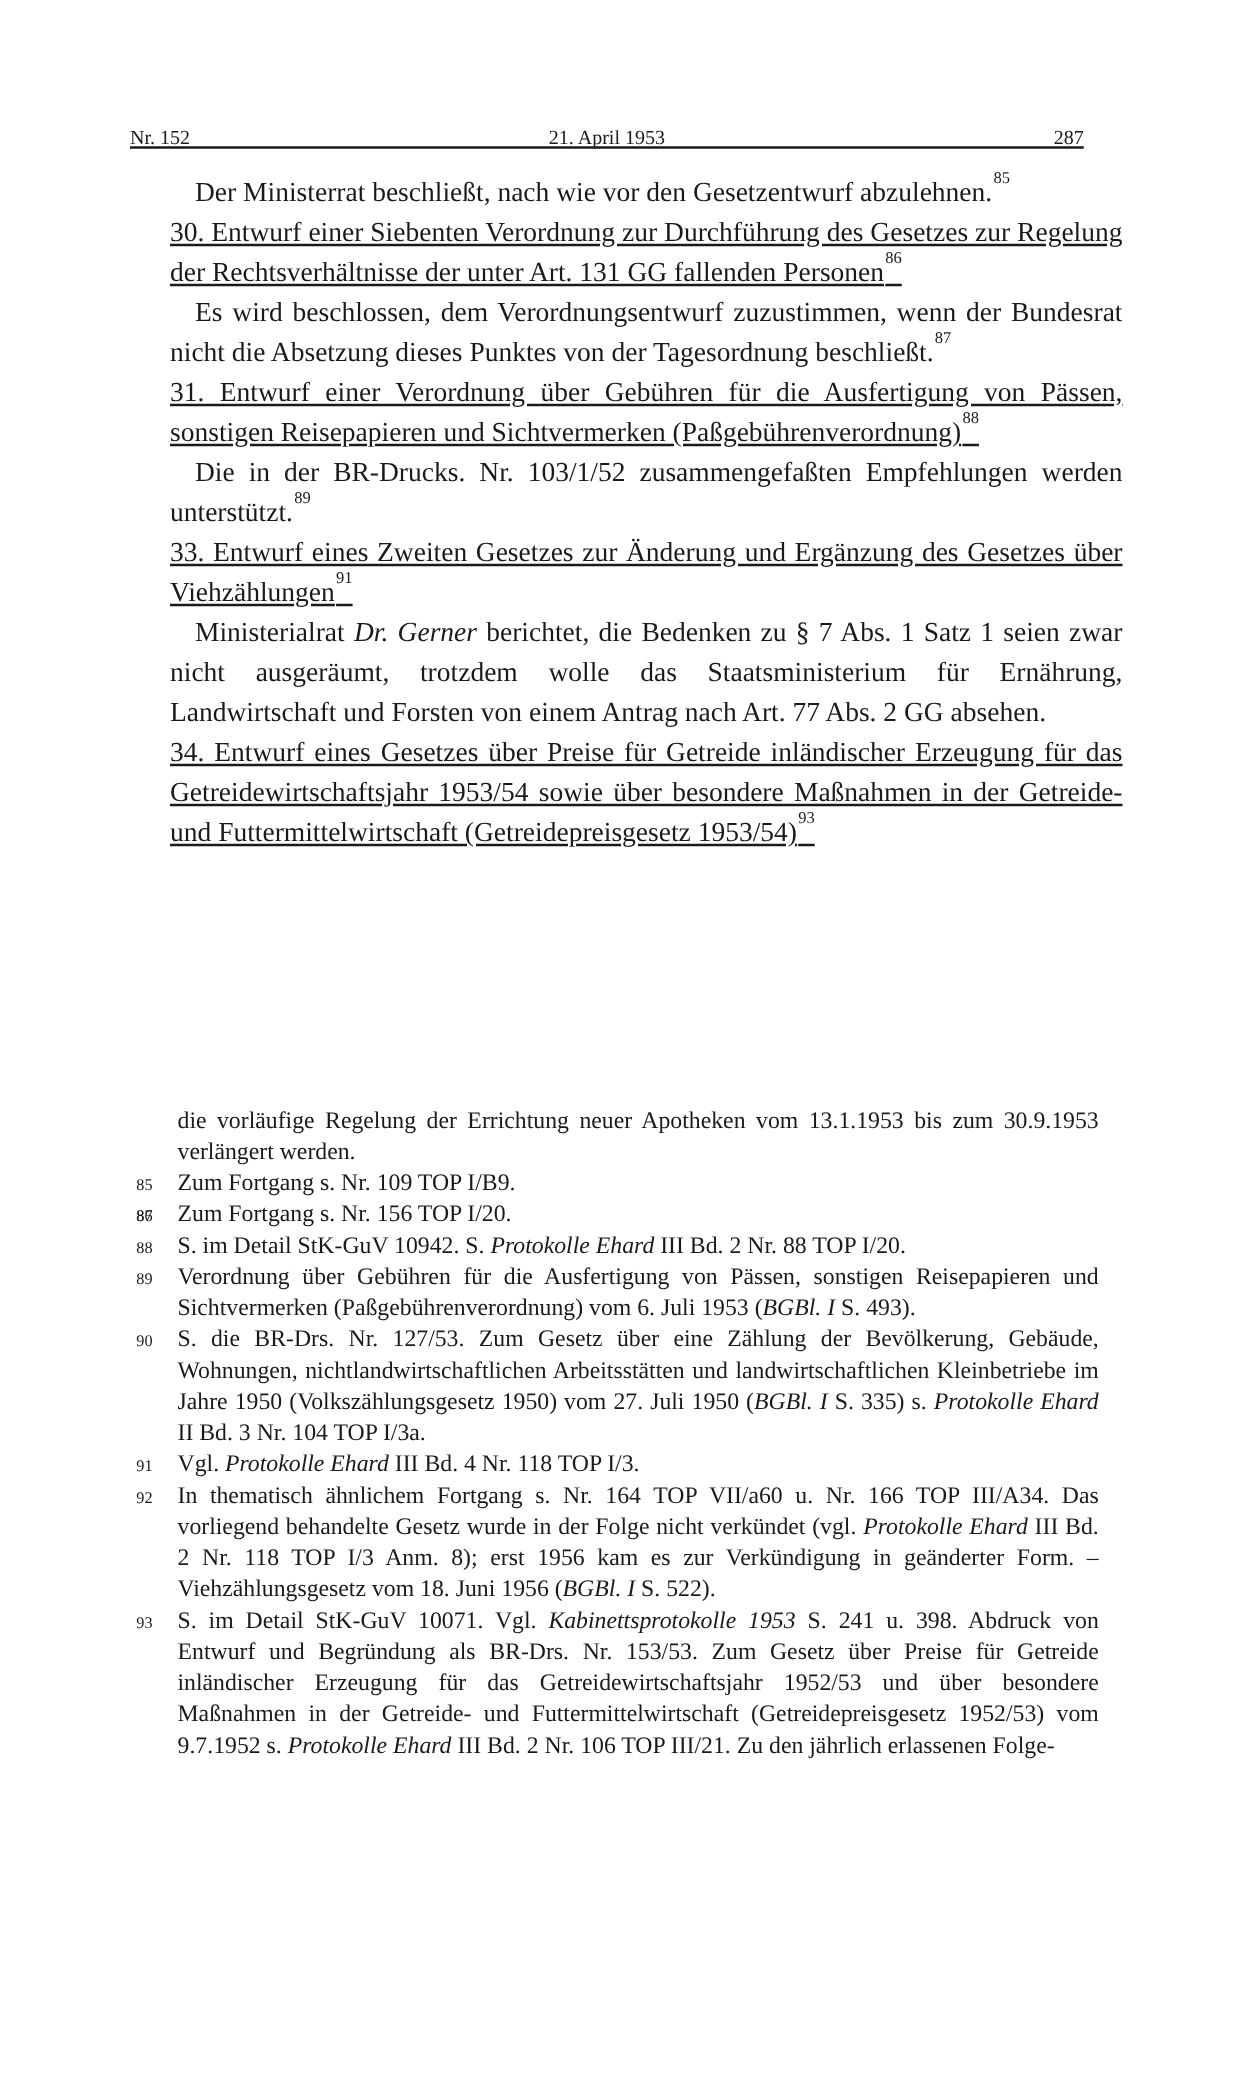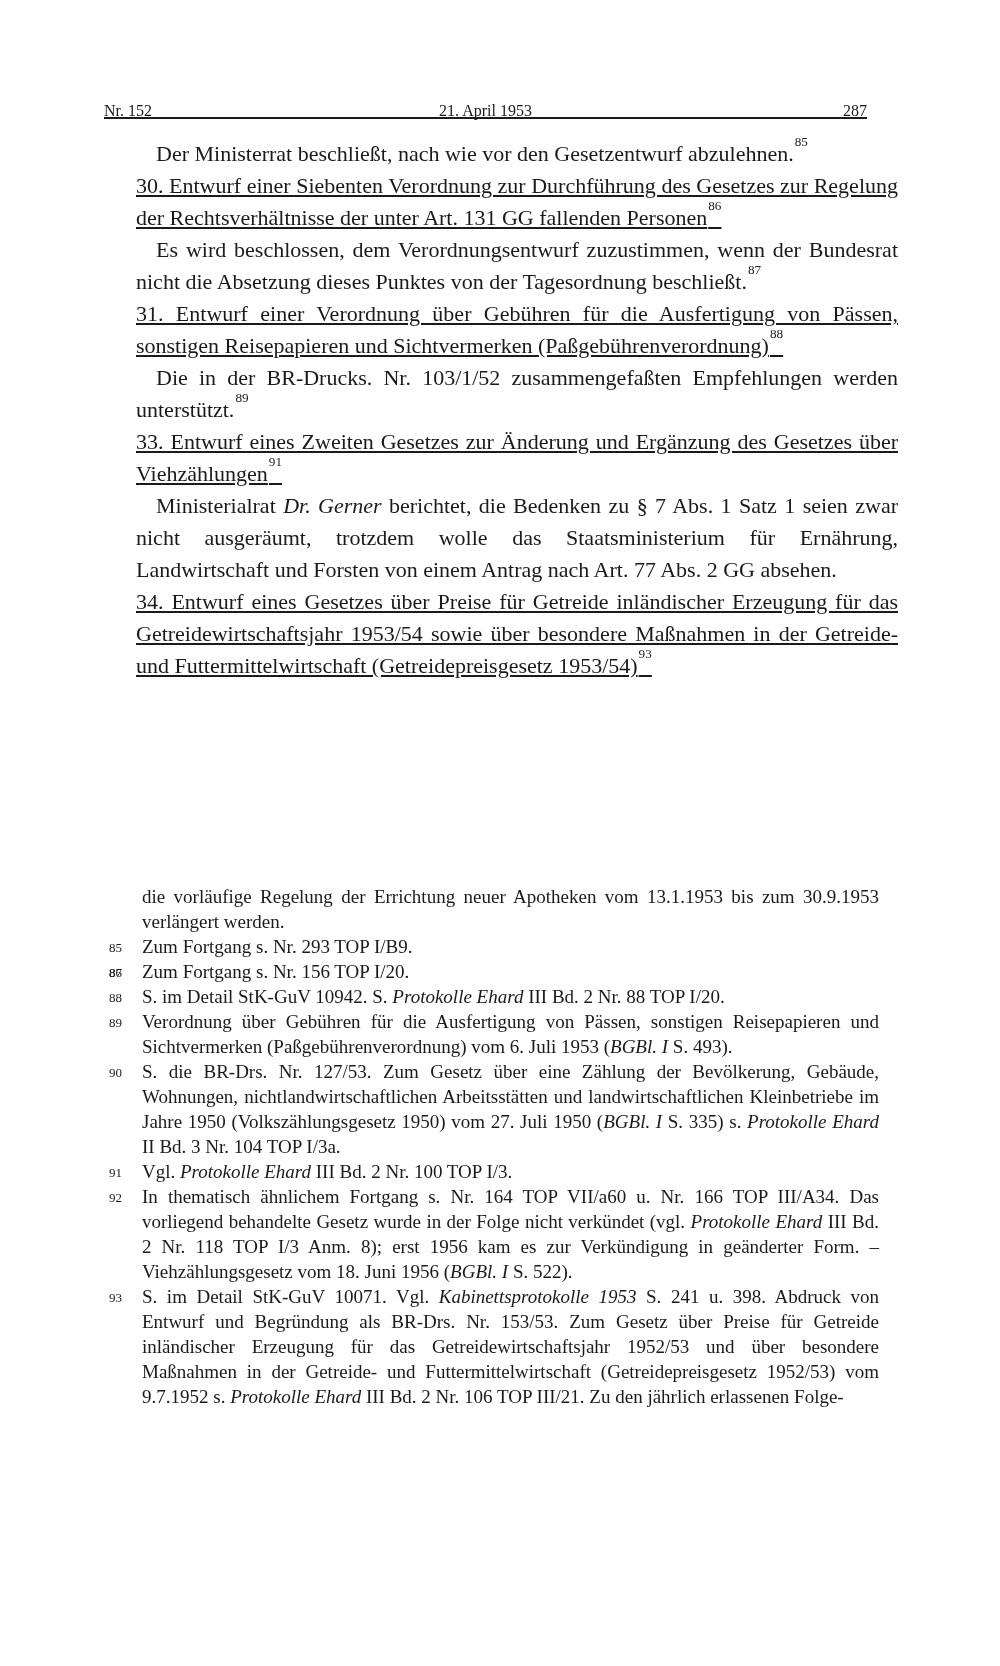--- a/index.html
+++ b/index.html
@@ -104,24 +104,24 @@
       <p class="decision"><span>Es wird beschlossen, dem Verordnungsentwurf zuzustimmen, wenn der Bundesrat nicht die Absetzung dieses Punktes von der Tagesordnung beschließt.</span><sup class="fnref">87</sup></p>
       <p class="item"><span>31. Entwurf einer Verordnung über Gebühren für die Ausfertigung von Pässen, sonstigen Reisepapieren und Sichtvermerken (Paßgebührenverordnung)</span><sup class="fnref">88</sup></p>
       <p class="decision"><span>Die in der BR-Drucks. Nr. 103/1/52 zusammengefaßten Empfehlungen werden unterstützt.</span><sup class="fnref">89</sup></p>
       <p class="item"><span>33. Entwurf eines Zweiten Gesetzes zur Änderung und Ergänzung des Gesetzes über Viehzählungen</span><sup class="fnref">91</sup></p>
       <p class="decision"><span>Ministerialrat </span><em>Dr. Gerner</em><span> berichtet, die Bedenken zu § 7 Abs. 1 Satz 1 seien zwar nicht ausgeräumt, trotzdem wolle das Staatsministerium für Ernährung, Landwirtschaft und Forsten von einem Antrag nach Art. 77 Abs. 2 GG absehen.</span></p>
       <p class="item"><span>34. Entwurf eines Gesetzes über Preise für Getreide inländischer Erzeugung für das Getreidewirtschaftsjahr 1953/54 sowie über besondere Maßnahmen in der Getreide- und Futtermittelwirtschaft (Getreidepreisgesetz 1953/54)</span><sup class="fnref">93</sup></p>
     </div>
 
   <div class="footnotes">
       <div class="footnote"><span><span>die vorläufige Regelung der Errichtung neuer Apotheken vom 13.1.1953 bis zum 30.9.1953 verlängert werden.</span></span></div>
-      <div class="footnote"><span class="fnnum">85</span><span><span>Zum Fortgang s. Nr. 293 TOP I/B9.</span></span></div>
+      <div class="footnote"><span class="fnnum">85</span><span><span>Zum Fortgang s. Nr. 109 TOP I/B9.</span></span></div>
       <div class="footnote"><span class="fnnum">86</span></div>
       <div class="footnote"><span class="fnnum">87</span><span><span>Zum Fortgang s. Nr. 156 TOP I/20.</span></span></div>
       <div class="footnote"><span class="fnnum">88</span><span><span>S. im Detail StK-GuV 10942. S. </span><em>Protokolle Ehard</em><span> III Bd. 2 Nr. 88 TOP I/20.</span></span></div>
       <div class="footnote"><span class="fnnum">89</span><span><span>Verordnung über Gebühren für die Ausfertigung von Pässen, sonstigen Reisepapieren und Sichtvermerken (Paßgebührenverordnung) vom 6. Juli 1953 (</span><em>BGBl. I</em><span> S. 493).</span></span></div>
       <div class="footnote"><span class="fnnum">90</span><span><span>S. die BR-Drs. Nr. 127/53. Zum Gesetz über eine Zählung der Bevölkerung, Gebäude, Wohnungen, nichtlandwirtschaftlichen Arbeitsstätten und landwirtschaftlichen Kleinbetriebe im Jahre 1950 (Volkszählungsgesetz 1950) vom 27. Juli 1950 (</span><em>BGBl. I</em><span> S. 335) s. </span><em>Protokolle Ehard</em><span> II Bd. 3 Nr. 104 TOP I/3a.</span></span></div>
-      <div class="footnote"><span class="fnnum">91</span><span><span>Vgl. </span><em>Protokolle Ehard</em><span> III Bd. 2 Nr. 100 TOP I/3.</span></span></div>
+      <div class="footnote"><span class="fnnum">91</span><span><span>Vgl. </span><em>Protokolle Ehard</em><span> III Bd. 4 Nr. 118 TOP I/3.</span></span></div>
       <div class="footnote"><span class="fnnum">92</span><span><span>In thematisch ähnlichem Fortgang s. Nr. 164 TOP VII/a60 u. Nr. 166 TOP III/A34. Das vorliegend behandelte Gesetz wurde in der Folge nicht verkündet (vgl. </span><em>Protokolle Ehard</em><span> III Bd. 2 Nr. 118 TOP I/3 Anm. 8); erst 1956 kam es zur Verkündigung in geänderter Form. – Viehzählungsgesetz vom 18. Juni 1956 (</span><em>BGBl. I</em><span> S. 522).</span></span></div>
       <div class="footnote"><span class="fnnum">93</span><span><span>S. im Detail StK-GuV 10071. Vgl. </span><em>Kabinettsprotokolle 1953</em><span> S. 241 u. 398. Abdruck von Entwurf und Begründung als BR-Drs. Nr. 153/53. Zum Gesetz über Preise für Getreide inländischer Erzeugung für das Getreidewirtschaftsjahr 1952/53 und über besondere Maßnahmen in der Getreide- und Futtermittelwirtschaft (Getreidepreisgesetz 1952/53) vom 9.7.1952 s. </span><em>Protokolle Ehard</em><span> III Bd. 2 Nr. 106 TOP III/21. Zu den jährlich erlassenen Folge-</span></span></div>
     </div>
 
 </div>
 
 </body></html>

